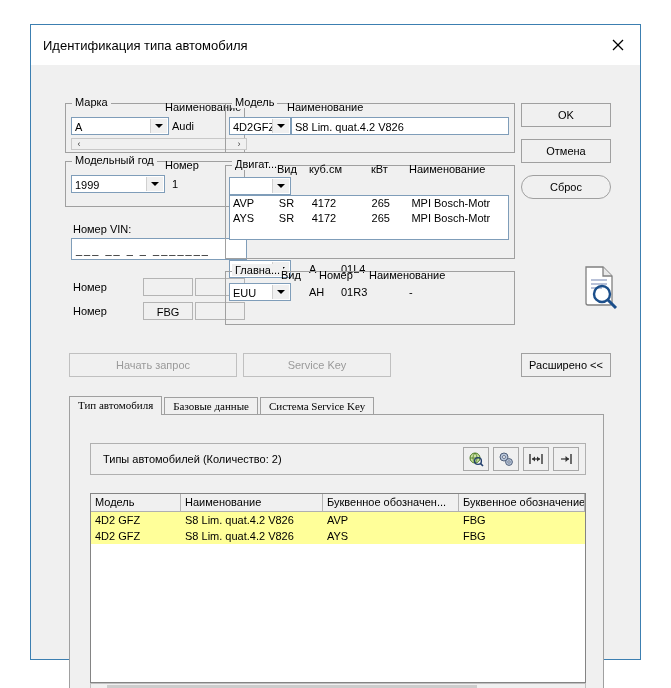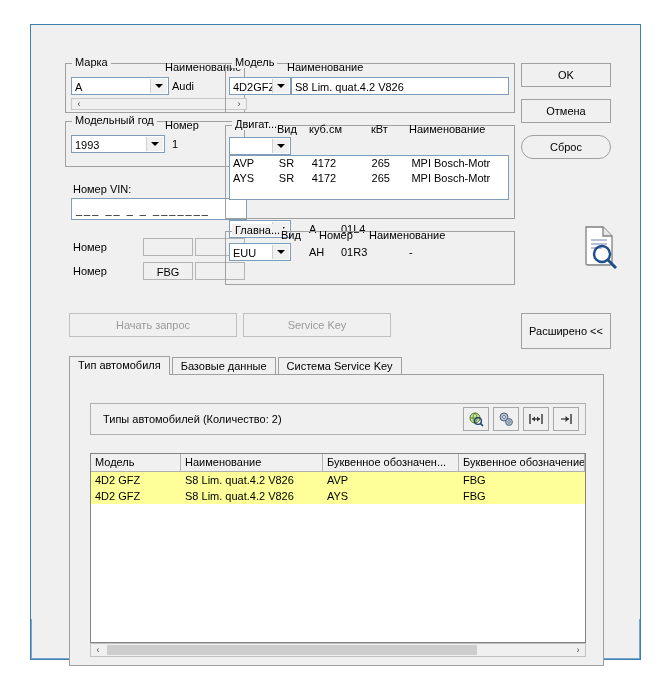--- a/index.html
+++ b/index.html
@@ -176,20 +176,21 @@
   
   .tabstrip {
     position: absolute;
     left: 38px;
     top: 332px;
     width: 535px;
     height: 18px;
     display: flex;
     align-items: flex-end;
     font-size: 11px;
+    font-family: Liberation Serif, serif;
   }
   .tab {
     border: 1px solid #a0a0a0;
     border-bottom: none;
     background: #f0f0f0;
     padding: 2px 8px 3px 8px;
     margin-right: 2px;
     box-sizing: border-box;
     cursor: default;
   }
@@ -304,20 +305,29 @@
     font-size: 11px;
     letter-spacing: 2px;
     color: #000;
   }
 </style>
 </head>
 <body>
 
 <div class="window">
 
+  <div class="titlebar">
+    <div class="title-text">Идентификация типа автомобиля</div>
+    <div class="close-btn">
+      <svg width="12" height="12" viewBox="0 0 12 12">
+        <line x1="1" y1="1" x2="11" y2="11" stroke="#000" stroke-width="1.2"></line>
+        <line x1="11" y1="1" x2="1" y2="11" stroke="#000" stroke-width="1.2"></line>
+      </svg>
+    </div>
+  </div>
 
   <div class="client">
 
     <div class="grp" style="left:34px; top:38px; width:178px; height:48px;">
       <span class="grp-title">Марка</span>
     </div>
     <div class="lbl" style="left:134px; top:36px;">Наименование</div>
     <div class="combo" style="left:40px; top:52px; width:98px; height:18px;">
       <span>A</span>
       <span class="arrowbox"></span>
@@ -326,21 +336,21 @@
     <div class="hscroll" style="left:40px; top:73px; width:176px; height:12px;">
       <span class="arr">‹</span>
       <span class="arr">›</span>
     </div>
 
     <div class="grp" style="left:34px; top:96px; width:178px; height:44px;">
       <span class="grp-title">Модельный год</span>
     </div>
     <div class="lbl" style="left:134px; top:94px;">Номер</div>
     <div class="combo" style="left:40px; top:110px; width:94px; height:18px;">
-      <span>1993</span>
+      <span>1999</span>
       <span class="arrowbox"></span>
     </div>
     <div class="field" style="left:138px; top:110px; width:70px; height:18px; border:none; background:transparent;">1</div>
 
     <div class="lbl" style="left:42px; top:158px;">Номер VIN:</div>
     <div class="field" style="left:40px; top:173px; width:176px; height:22px;">
       <span class="vinline" style="left:4px; top:3px;">___  __  _  _  _______</span>
     </div>
 
     <div class="lbl" style="left:42px; top:216px;">Номер</div>
@@ -424,21 +434,21 @@
         <line x1="15" y1="17" x2="31" y2="17" stroke="#9aa6c8" stroke-width="1.4"></line>
         <line x1="15" y1="21" x2="31" y2="21" stroke="#9aa6c8" stroke-width="1.4"></line>
         <line x1="15" y1="25" x2="26" y2="25" stroke="#9aa6c8" stroke-width="1.4"></line>
         <circle cx="26" cy="31" r="8" fill="none" stroke="#1c4f8b" stroke-width="2.4"></circle>
         <line x1="32" y1="37" x2="40" y2="45" stroke="#1c4f8b" stroke-width="3"></line>
       </svg>
     </div>
 
     <div class="btn disabled" style="left:38px; top:288px; width:168px; height:24px;">Начать запрос</div>
     <div class="btn disabled" style="left:212px; top:288px; width:148px; height:24px;">Service Key</div>
-    <div class="btn" style="left:490px; top:288px; width:90px; height:36px;">Расширено &lt;&lt;</div>
+    <div class="btn" style="left:490px; top:288px; width:90px; height:24px;">Расширено &lt;&lt;</div>
 
     <div class="tabstrip">
       <div class="tab active">Тип автомобиля</div>
       <div class="tab">Базовые данные</div>
       <div class="tab">Система Service Key</div>
     </div>
 
     <div class="tabpanel">
 
       <div class="panelbar">

